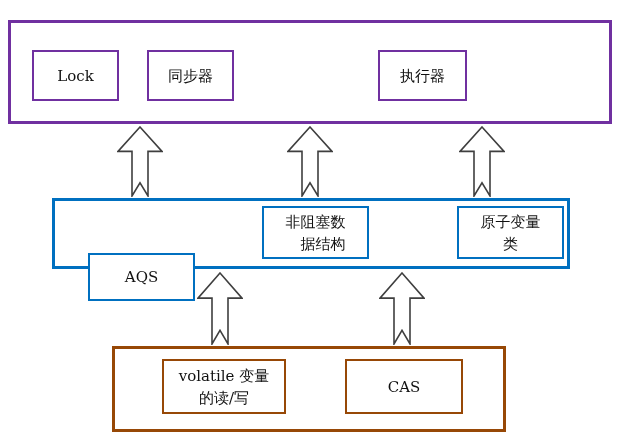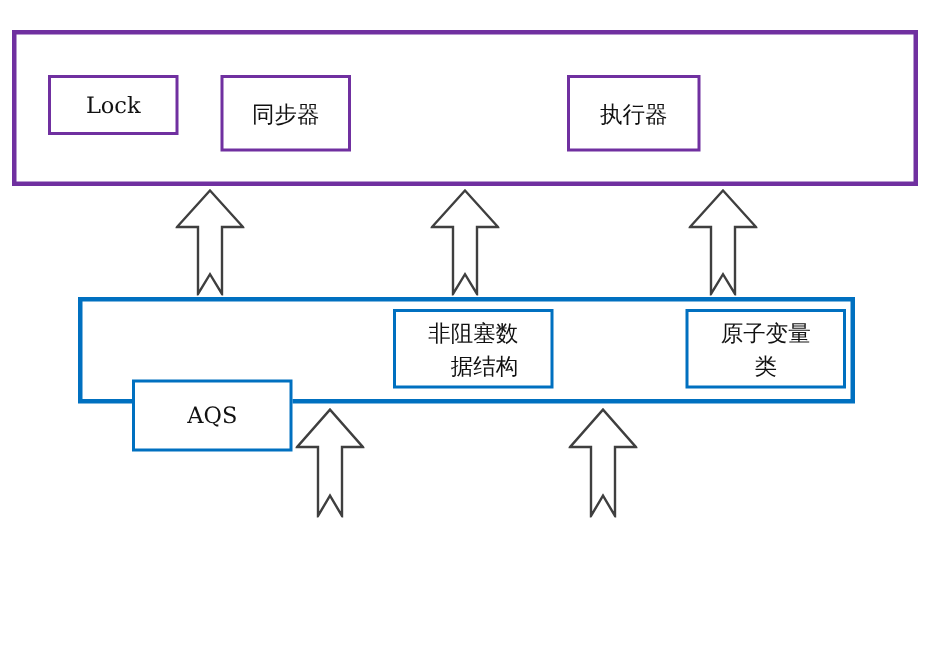--- a/index.html
+++ b/index.html
@@ -34,21 +34,21 @@
     display: flex;
     align-items: center;
     justify-content: center;
     text-align: center;
     white-space: pre-line;
     font-size: 15px;
     line-height: 22px;
     color: #111111;
   }
   
-  .n-lock   { left: 21px;  top: 27px; width: 87px; height: 40px; }
+  .n-lock   { left: 21px;  top: 27px; width: 87px; height: 51px; }
   .n-sync   { left: 136px; top: 27px; width: 87px; height: 51px; }
   .n-bq     { left: 256px; top: 24px; width: 86px; height: 54px; }
   .n-exec   { left: 367px; top: 27px; width: 89px; height: 51px; }
   .n-cc     { left: 487px; top: 24px; width: 89px; height: 54px; }
   
   .n-aqs    { left: 33px;  top: 8px;  width: 107px; height: 48px; margin-top: 44px; }
   .n-nbds   { left: 207px; top: 5px;  width: 107px; height: 53px; text-align: right; }
   .n-atomic { left: 374px; top: 5px;  width: 107px; height: 53px; margin-left: 28px; }
   
   .n-vol    { left: 47px;  top: 10px; width: 124px; height: 55px; }
@@ -106,14 +106,19 @@
     <svg viewBox="0 0 46 70" preserveAspectRatio="none">
       <polygon points="23,1 45,25 31,25 31,69 23,56 15,69 15,25 1,25" stroke-width="1.6" fill="#ffffff" style="stroke: rgb(63, 63, 63);"></polygon>
     </svg>
   </div>
   <div class="arrow arrow-row-bottom a5">
     <svg viewBox="0 0 46 70" preserveAspectRatio="none">
       <polygon points="23,1 45,25 31,25 31,69 23,56 15,69 15,25 1,25" stroke-width="1.6" fill="#ffffff" style="stroke: rgb(63, 63, 63);"></polygon>
     </svg>
   </div>
 
+  <div class="layer layer-bottom" style="border-color: rgb(151, 72, 6);">
+    <div class="node n-vol" style="border-color: rgb(151, 72, 6);">volatile 变量
+的读/写</div>
+    <div class="node n-cas" style="border-color: rgb(151, 72, 6);">CAS</div>
+  </div>
 
 </div>
 
 </body></html>

